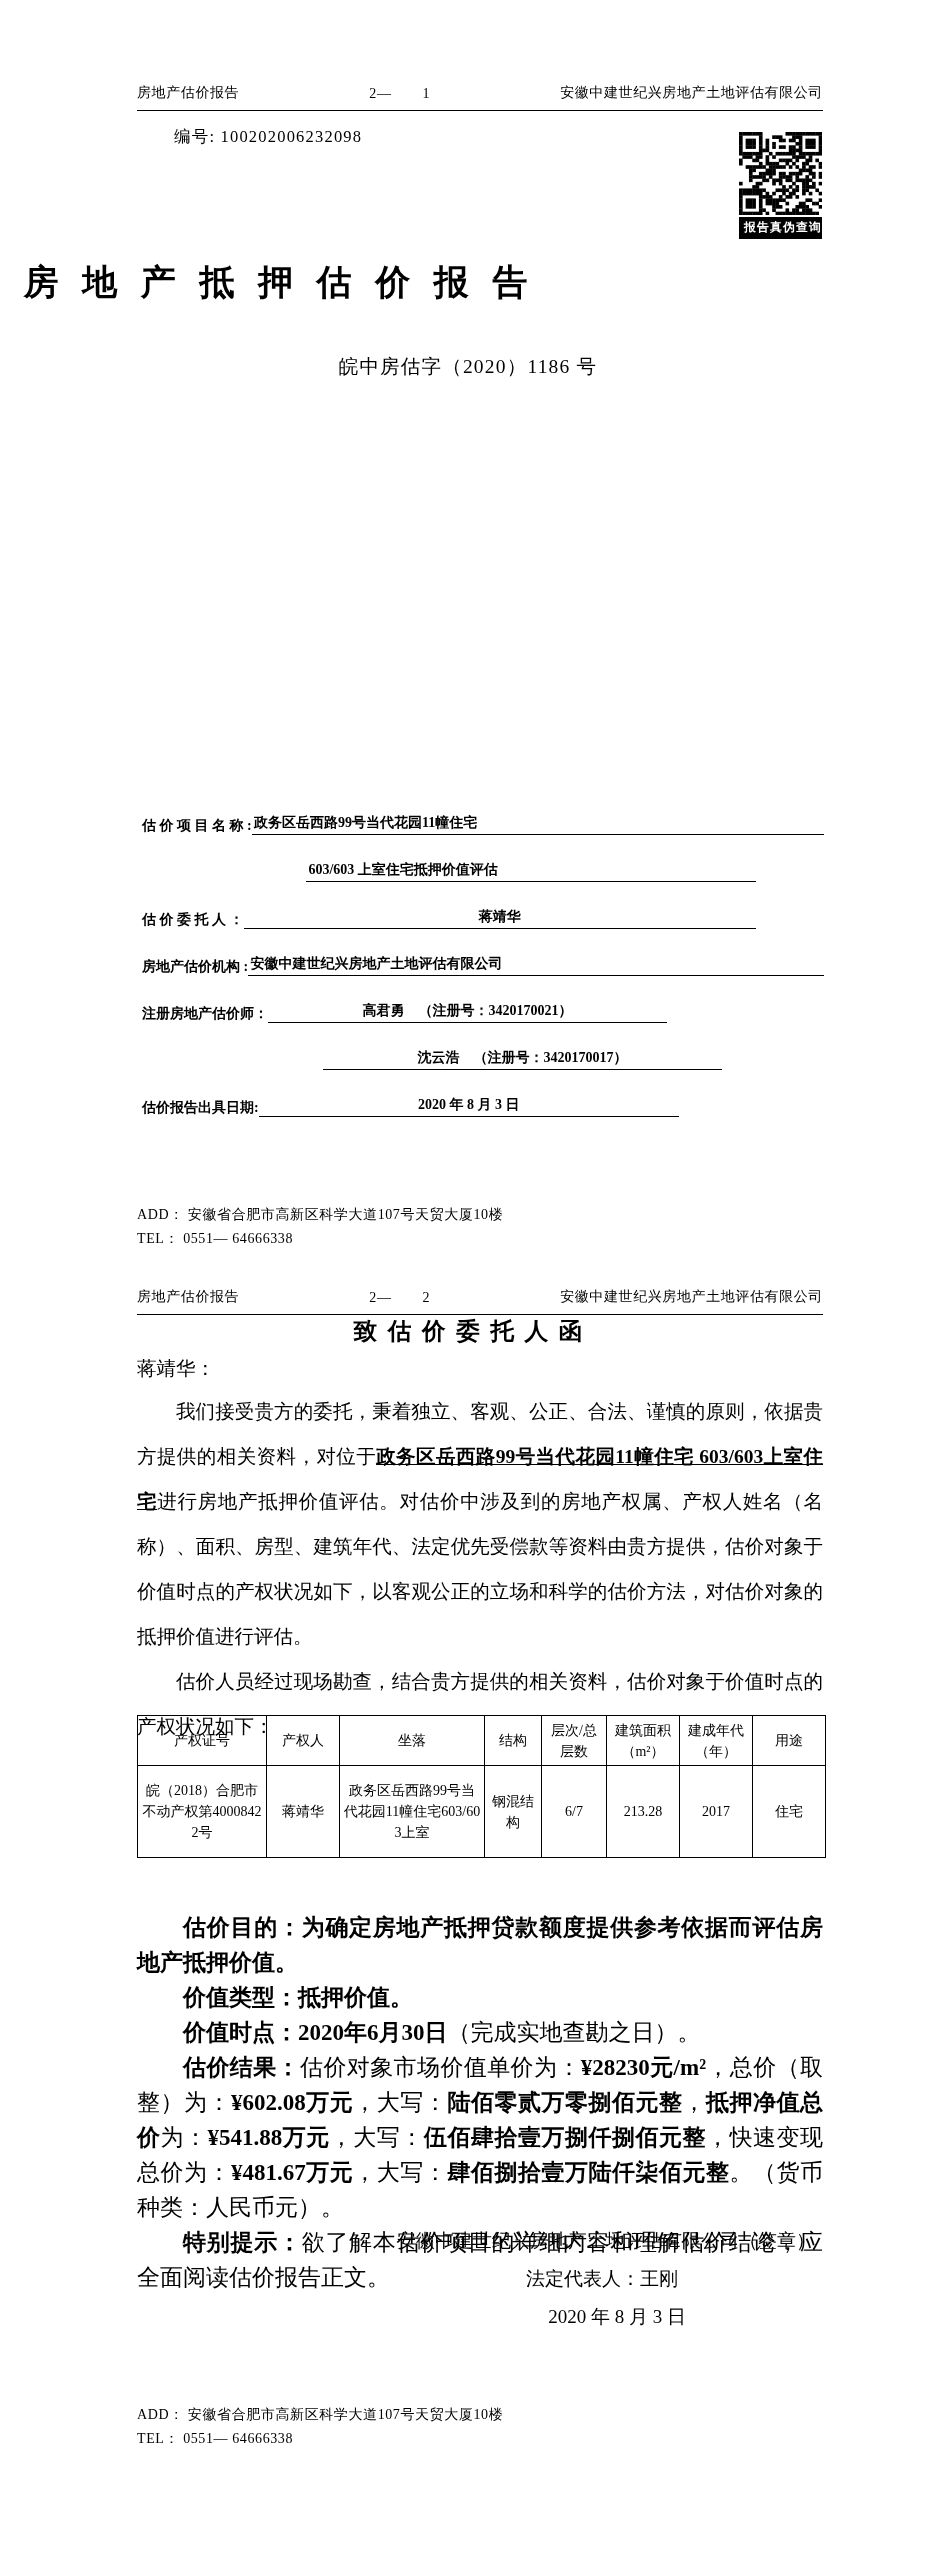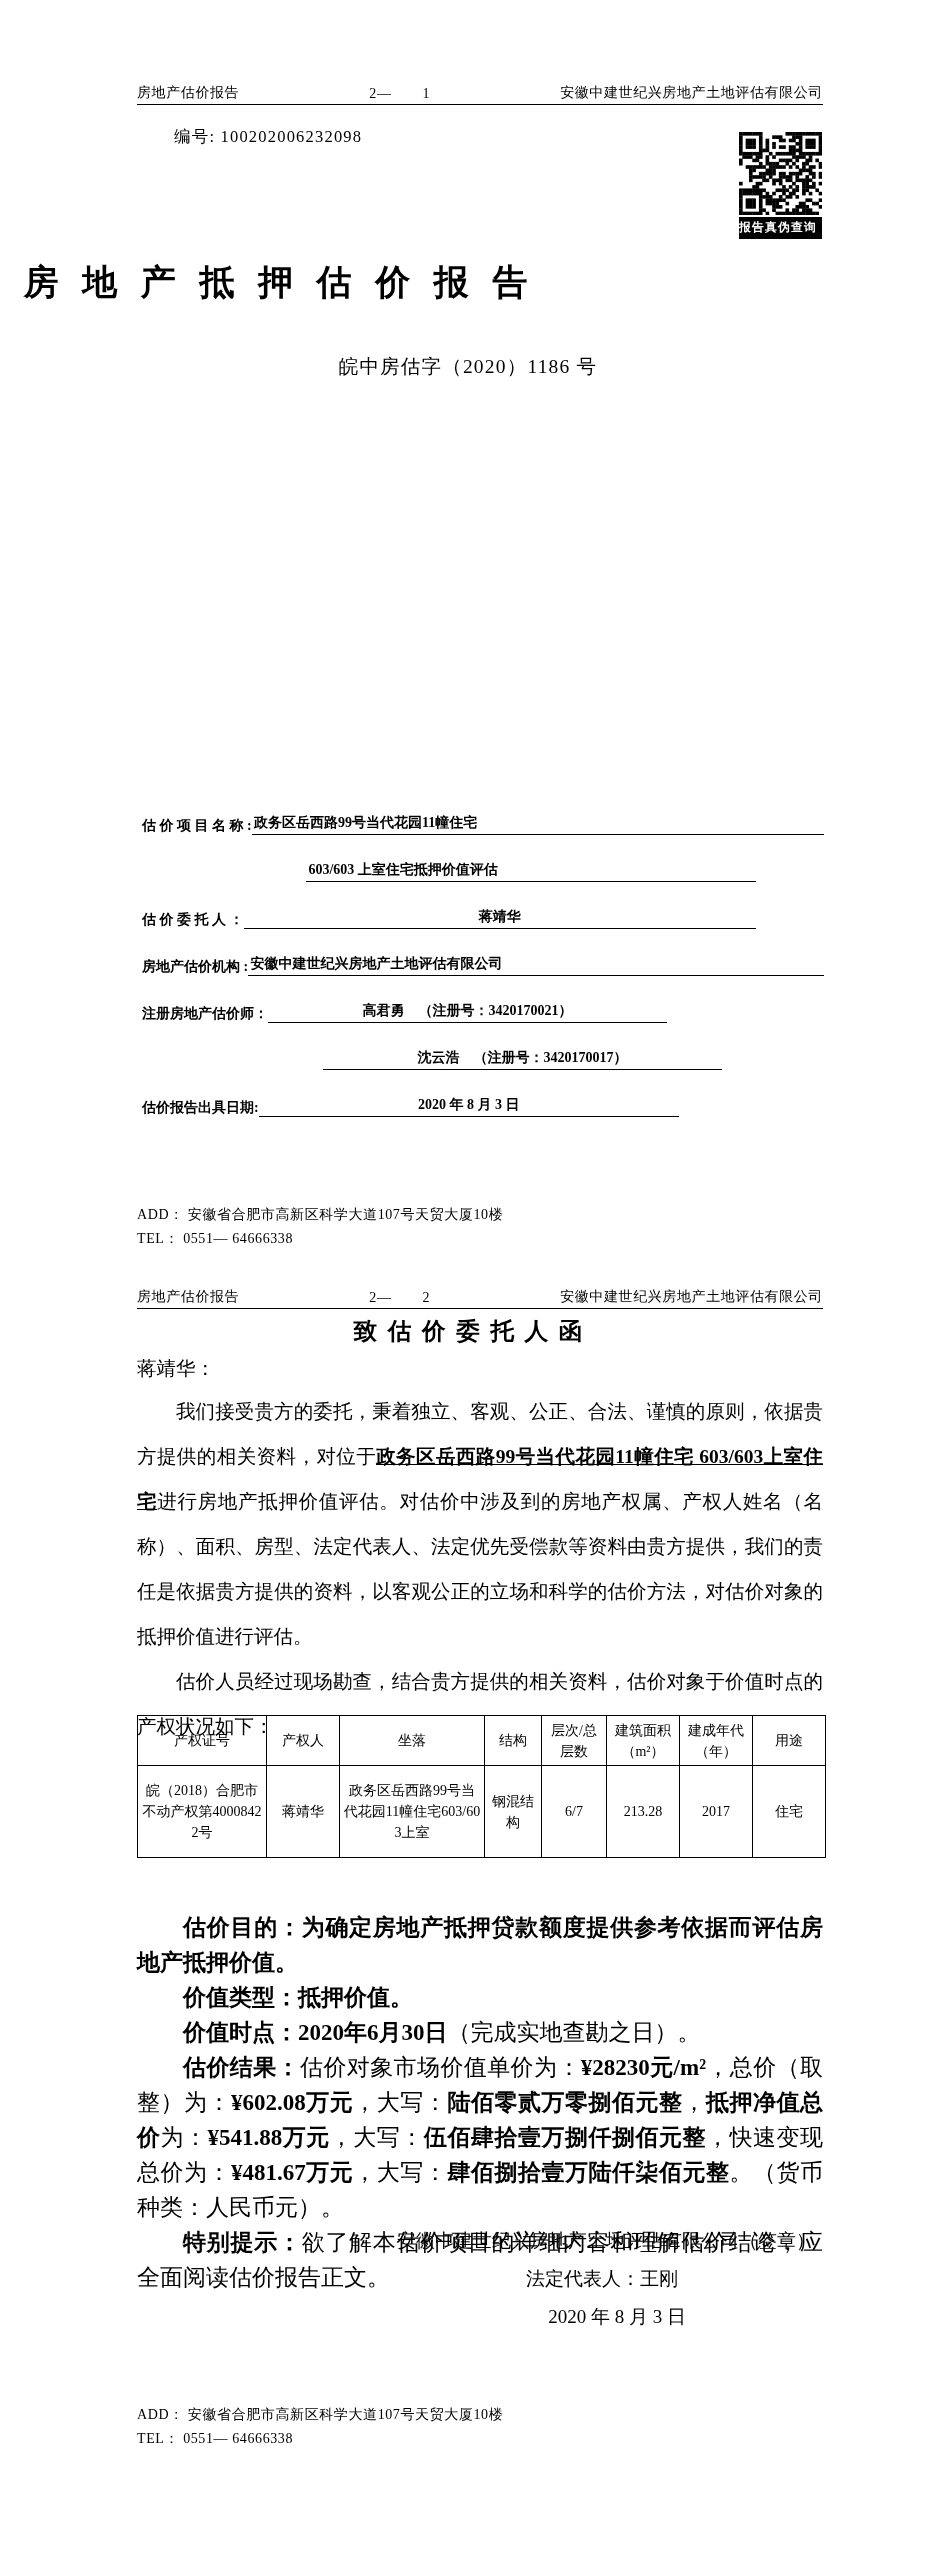--- a/index.html
+++ b/index.html
@@ -1,28 +1,28 @@
 <!DOCTYPE html>
 <html style="font-size:9.4px"><head>
 <meta charset="utf-8">
 <style>
   *{box-sizing:border-box;margin:0;padding:0}
   html,body{background:#fff}
   .sheet{position:relative;width:936px;height:2576px;background:#fff;outline:0.6px solid #ddd;outline-offset:-0.6px;
          font-family:"Liberation Serif","DejaVu Serif",serif;color:#000;overflow:hidden}
   .hdr{position:absolute;left:137px;width:686px;display:flex;justify-content:space-between;align-items:flex-end;
-       font-size:14px;letter-spacing:0.6px;padding-bottom:2px;border-bottom:1.2px solid #000}
+       font-size:14px;letter-spacing:0.6px;padding-bottom:8px;border-bottom:1.2px solid #000}
   .hdr-mid{display:flex;gap:31px}
   .hdr1{top:84px}
   .hdr2{top:1288px}
   .serial{position:absolute;top:126px;left:174px;font-size:16.5px;letter-spacing:1.2px}
   .qr-block{position:absolute;top:132px;left:739px;width:83px}
   .qr-block svg{display:block;width:83px;height:83px;background:#fff}
   .qr-block svg rect{fill:#000}
-  .qr-cap{margin-top:1.8px;background:#000;color:#fff;font-size:11.8px;font-weight:bold;text-align:left;
+  .qr-cap{margin-top:1.8px;background:#000;color:#fff;font-size:11.8px;font-weight:bold;text-align:right;
           letter-spacing:1.2px;padding:2.9px 0 3.5px}
   .title1{position:absolute;top:259px;left:0;width:786px;font-size:35px;font-weight:bold;
           letter-spacing:23.6px;text-indent:23.6px;white-space:nowrap}
   .docno{position:absolute;top:353px;left:0;width:936px;text-align:center;font-size:19.5px;letter-spacing:1.2px}
   .form{position:absolute;top:788px;left:142px;width:682px;font-size:14px;font-weight:bold}
   .frow{display:flex;align-items:flex-end;height:47px}
   .flabel{white-space:pre;flex:none}
   .fline{border-bottom:1.2px solid #000;padding:0 2.4px 1.8px;white-space:nowrap}
   .grow{flex:1}
   .v2{margin-left:164px;width:450px}
@@ -453,21 +453,21 @@
       <span>2—</span>
       <span>2</span>
     </span>
     <span>安徽中建世纪兴房地产土地评估有限公司</span>
   </header>
 
   <h2 class="title2">致估价委托人函</h2>
   <div class="salu">蒋靖华：</div>
 
   <section class="paras">
-    <p><span>我们接受贵方的委托，秉着独立、客观、公正、合法、谨慎的原则，依据贵方提供的相关资料，对位于</span><span class="b u">政务区岳西路99号当代花园11幢住宅 603/603上室住宅</span><span>进行房地产抵押价值评估。对估价中涉及到的房地产权属、产权人姓名（名称）、面积、房型、法定代表人、法定优先受偿款等资料由贵方提供，我们的责任是依据贵方提供的资料，以客观公正的立场和科学的估价方法，对估价对象的抵押价值进行评估。</span></p>
+    <p><span>我们接受贵方的委托，秉着独立、客观、公正、合法、谨慎的原则，依据贵方提供的相关资料，对位于</span><span class="b u">政务区岳西路99号当代花园11幢住宅 603/603上室住宅</span><span>进行房地产抵押价值评估。对估价中涉及到的房地产权属、产权人姓名（名称）、面积、房型、建筑年代、法定优先受偿款等资料由贵方提供，估价对象于价值时点的产权状况如下，以客观公正的立场和科学的估价方法，对估价对象的抵押价值进行评估。</span></p>
     <p>估价人员经过现场勘查，结合贵方提供的相关资料，估价对象于价值时点的产权状况如下：</p>
   </section>
 
   <table class="ptable">
     <colgroup>
       <col style="width:129px">
         <col style="width:73px">
         <col style="width:145px">
         <col style="width:57px">
       <col style="width:65px">

